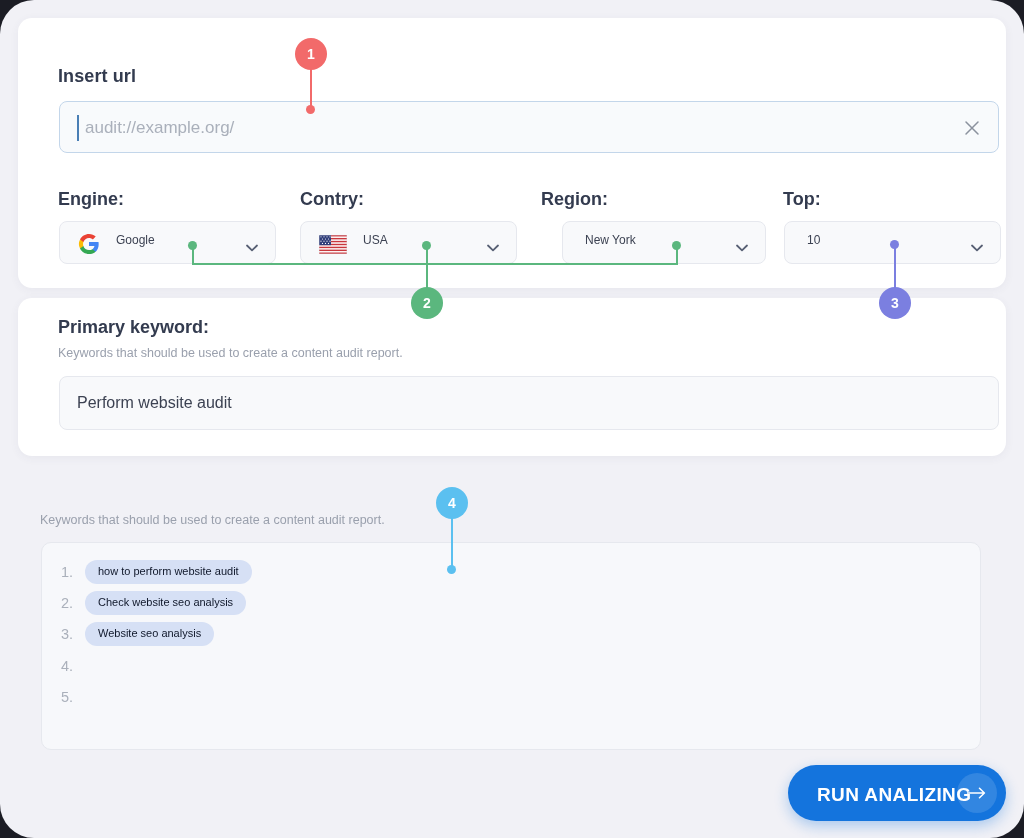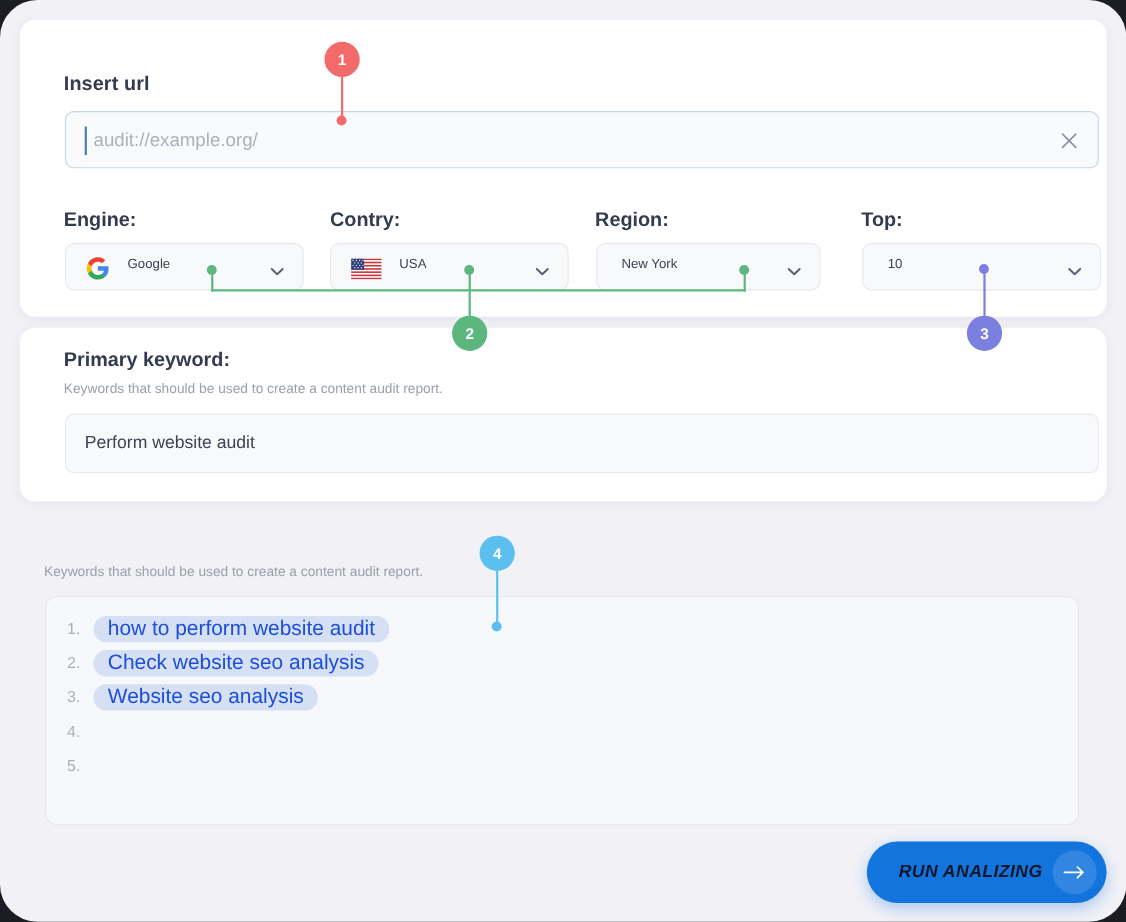--- a/index.html
+++ b/index.html
@@ -127,21 +127,21 @@
   }
 
   
   #lbl-engine { left: 40px; }
   #sel-engine { left: 41px; width: 217px; }
   #val-engine { left: 56px; }
   #lbl-country { left: 282px; }
   #sel-country { left: 282px; width: 217px; }
   #val-country { left: 62px; }
   #lbl-region { left: 523px; text-align: right; }
-  #sel-region { left: 524px; width: 204px; }
+  #sel-region { left: 544px; width: 204px; }
   #val-region { left: 22px; }
   #lbl-top { left: 765px; }
   #sel-top { left: 766px; width: 217px; }
   #val-top { left: 22px; }
 
   .sel-icon {
     position: absolute;
     left: 18px;
     top: 11px;
     width: 22px;
@@ -226,49 +226,48 @@
     align-items: center;
   }
   .kw-num {
     width: 24px;
     font-size: 14.5px;
     color: #aab0bb;
   }
   .kw-pill {
     display: inline-block;
     background: #d6e0f5;
-    color: #1d4ed8;
+    color: #0f172a;
     border-radius: 13px;
     padding: 4px 13px 5px 13px;
-    font-size: 19px;
+    font-size: 11px;
     line-height: 15px;
     cursor: pointer;
   }
 
   
   #run-button {
     position: absolute;
     left: 788px;
     top: 765px;
     width: 218px;
     height: 56px;
     border-radius: 28px;
     background: #1474dd;
     box-shadow: 0 5px 14px rgba(20,116,221,0.32);
     cursor: pointer;
   }
   #run-label {
     position: absolute;
     left: 29px;
     top: 19px;
-    font-size: 16px;
+    font-size: 19px;
     font-weight: bold;
     letter-spacing: 0.4px;
-    color: #0f172a;
-    font-style: italic;
+    color: #ffffff;
   }
   #run-arrow-circle {
     position: absolute;
     right: 9px;
     top: 8px;
     width: 40px;
     height: 40px;
     border-radius: 20px;
     background: rgba(255,255,255,0.13);
   }

